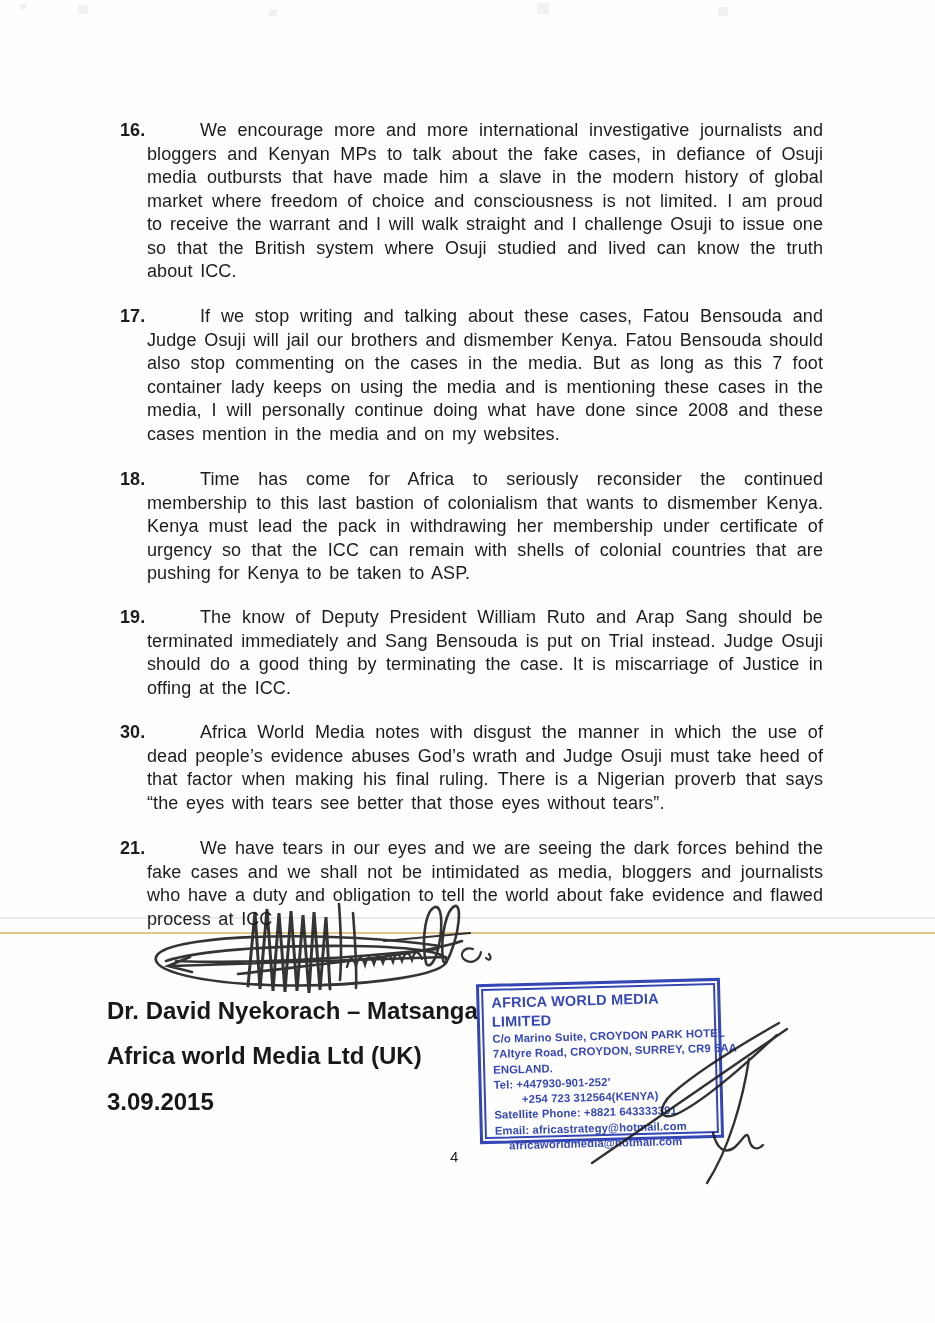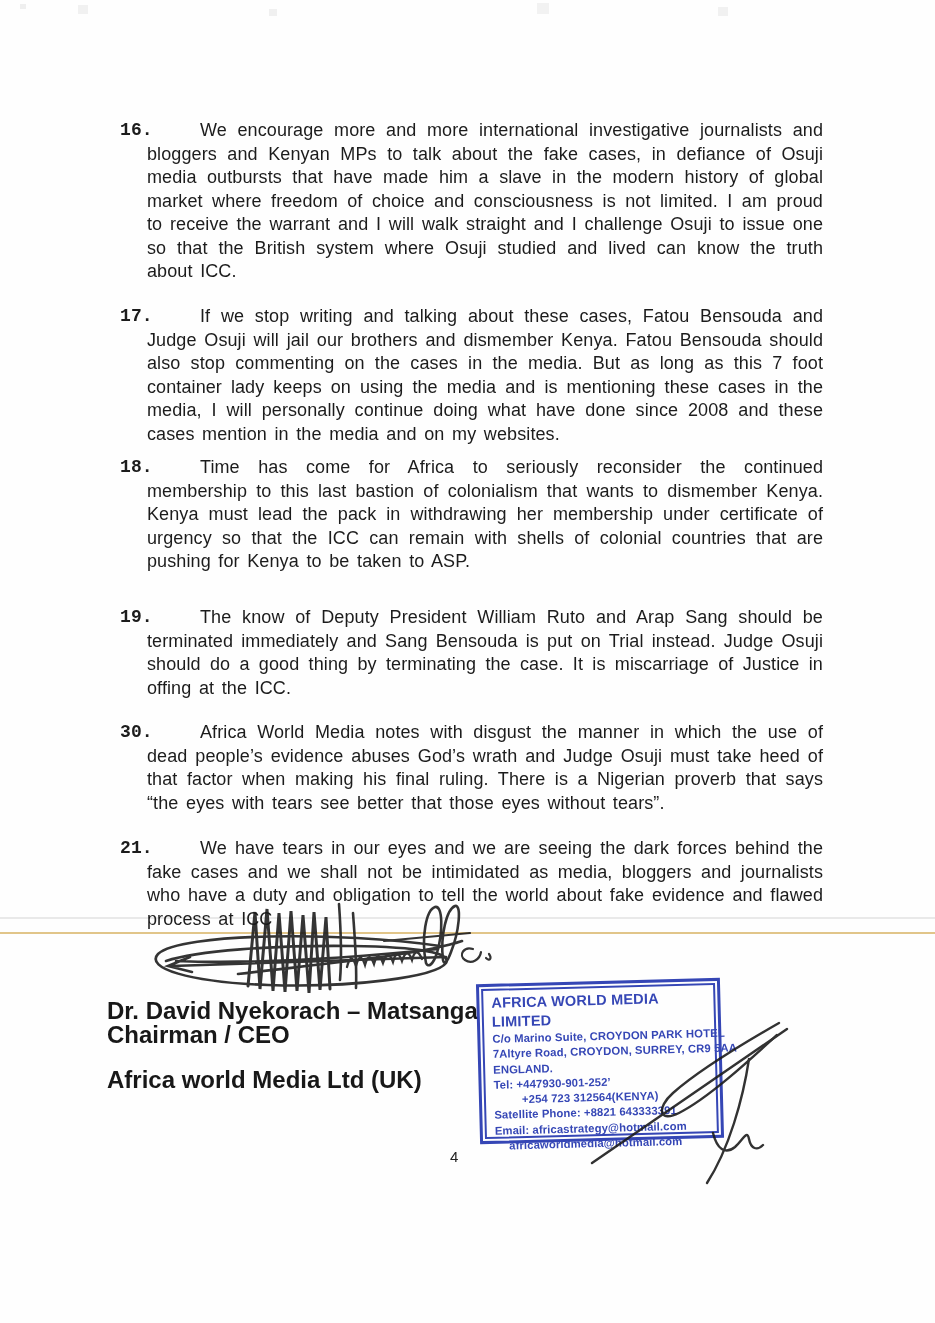--- a/index.html
+++ b/index.html
@@ -13,23 +13,23 @@
   .scanline-gray{position:absolute;left:0;top:917px;width:100%;height:2px;background:#e9e9e9;}
   .scanline-tan{position:absolute;left:0;top:932px;width:100%;height:2px;background:#dcbb74;opacity:.85;}
   .top-smudge{position:absolute;left:20px;top:4px;width:6px;height:5px;background:#efefef;
     box-shadow:60px 3px 0 2px #f1f1f1,250px 6px 0 1px #f0f0f0,520px 2px 0 3px #f2f2f2,700px 5px 0 2px #f1f1f1;}
   
   .para{
     position:absolute;left:147px;width:676px;
     font-size:18px;line-height:23.5px;letter-spacing:.1px;word-spacing:2.5px;
     text-align:justify;text-indent:53px;color:#1c1c1c;
   }
-  .para .num{position:absolute;left:-27px;top:0;text-indent:0;font-weight:700;font-family:Liberation Mono, monospace;}
+  .para .num{position:absolute;left:-27px;top:0;text-indent:0;font-weight:700;}
   .b{font-weight:400;}
-  .p16{top:119px;} .p17{top:305px;} .p18{top:456px;} .p19{top:606px;} .p20{top:721px;} .p21{top:837px;}
+  .p16{top:119px;} .p17{top:305px;} .p18{top:468px;} .p19{top:606px;} .p20{top:721px;} .p21{top:837px;}
   
   .footer{position:absolute;left:107px;top:999px;font-weight:700;font-size:24px;line-height:24px;color:#181818;}
   .footer .company{margin-top:21px;}
   .footer .date{margin-top:22px;}
   
   .pagenum{position:absolute;left:450px;top:1148px;font-size:15px;color:#222;}
   
   .stamp{
     position:absolute;left:478px;top:981px;width:244px;height:160px;
     transform:rotate(-1.5deg);color:#2b3db2;opacity:.95;
@@ -69,22 +69,22 @@
   </div>
   <div class="para p20">
     <span class="num">30.</span><span><span class="b">Africa World Media</span><span> notes with disgust the manner in which the use of dead people’s evidence abuses God’s wrath and Judge Osuji must take heed of that factor when making his final ruling</span><span class="b">. There is a Nigerian proverb that says “the eyes with tears see better that those eyes without tears”.</span></span>
   </div>
   <div class="para p21">
     <span class="num">21.</span><span><span class="b">We have tears</span><span> in our eyes and we are seeing the dark forces behind the fake cases and we shall not be intimidated as media, bloggers and journalists who have a duty and obligation to tell the world about fake evidence and flawed process at ICC</span></span>
   </div>
 
   <div class="footer">
     <div>Dr. David Nyekorach – Matsanga</div>
-    <div>Chairman / CEO</div>
     <div class="company">Africa world Media Ltd (UK)</div>
+    <div class="date">3.09.2015</div>
   </div>
 
   <div class="stamp">
     <div class="stamp-inner">
       <div class="stamp-title">AFRICA WORLD MEDIA LIMITED</div>
       <div class="stamp-line">C/o Marino Suite, CROYDON PARK HOTEL</div>
       <div class="stamp-line">7Altyre Road, CROYDON, SURREY, CR9 5AA</div>
       <div class="stamp-line">ENGLAND.</div>
       <div class="stamp-line">Tel: +447930-901-252’</div>
       <div class="stamp-line indent1">+254 723 312564(KENYA)</div>

